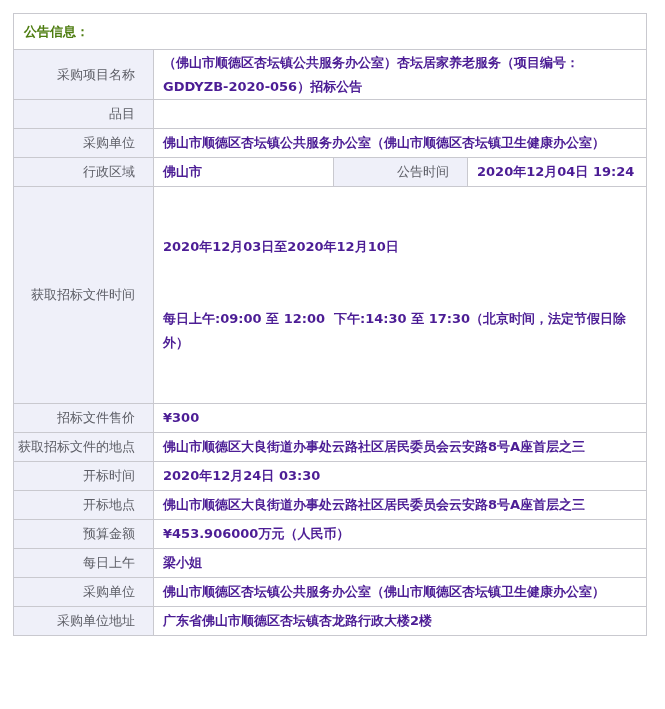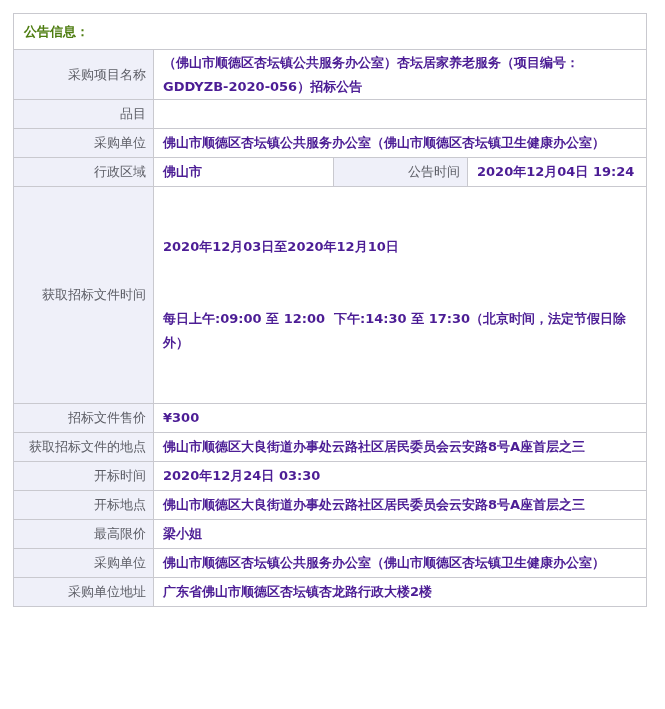--- a/index.html
+++ b/index.html
@@ -31,21 +31,21 @@
     font-size: 13.5px;
     text-align: left;
     padding: 0 10px;
   }
   td.label {
     height: 29px;
     background: #eff0f9;
     color: #5d5e66;
     font-weight: normal;
     text-align: right;
-    padding: 0 7px 0 4px;
+    padding: 0 18px 0 4px;
   }
   td.value {
     height: 29px;
     background: #ffffff;
     color: #4c1d95;
     font-weight: bold;
     text-align: left;
     padding: 0 9px;
     white-space: pre-wrap;
     line-height: 24px;
@@ -102,23 +102,27 @@
       <td class="value" colspan="3">佛山市顺德区大良街道办事处云路社区居民委员会云安路8号A座首层之三</td>
     </tr>
     <tr>
       <td class="label">开标时间</td>
       <td class="value" colspan="3">2020年12月24日 03:30</td>
     </tr>
     <tr>
       <td class="label">开标地点</td>
       <td class="value" colspan="3">佛山市顺德区大良街道办事处云路社区居民委员会云安路8号A座首层之三</td>
     </tr>
+    <tr>
+      <td class="label">预算金额</td>
+      <td class="value" colspan="3">¥453.906000万元（人民币）</td>
+    </tr>
 
     <tr>
-      <td class="label">最高限价</td>
+      <td class="label">每日上午</td>
       <td class="value" colspan="3">梁小姐</td>
     </tr>
     <tr>
       <td class="label">采购单位</td>
       <td class="value" colspan="3">佛山市顺德区杏坛镇公共服务办公室（佛山市顺德区杏坛镇卫生健康办公室）</td>
     </tr>
     <tr>
       <td class="label">采购单位地址</td>
       <td class="value" colspan="3">广东省佛山市顺德区杏坛镇杏龙路行政大楼2楼</td>
     </tr>

